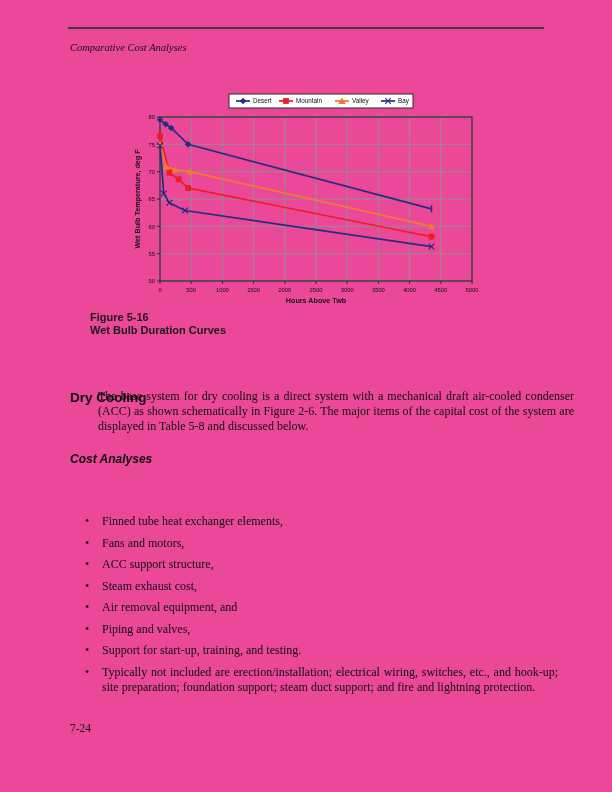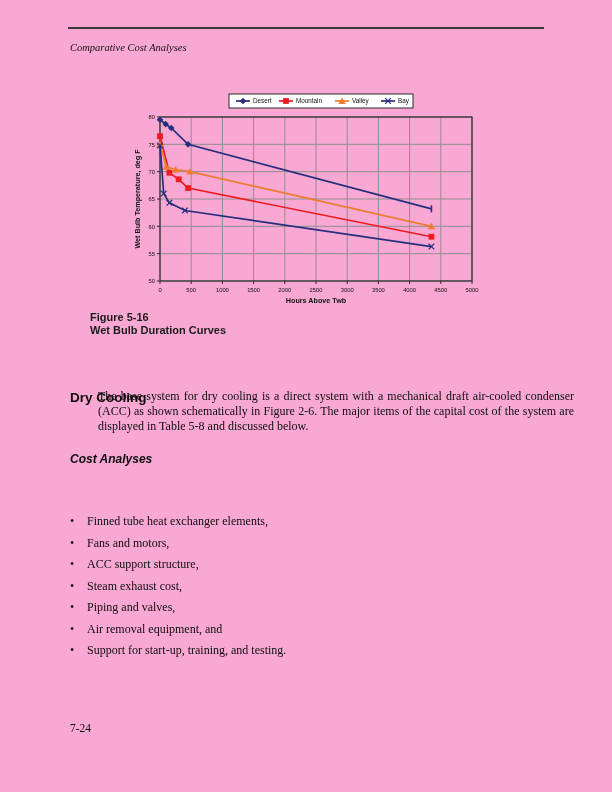--- a/index.html
+++ b/index.html
@@ -1,31 +1,31 @@
 <!DOCTYPE html>
 <html><head>
 <meta charset="utf-8">
 <style>
   html,body{margin:0;padding:0;background:#e8e8e8;}
-  #page{position:relative;width:612px;height:792px;background:#f9a8d4;
+  #page{position:relative;width:612px;height:792px;background:#ec4899;
         font-family:"Liberation Serif",serif;color:#000;overflow:hidden;}
   .hrule{position:absolute;left:68px;top:27px;width:476px;height:2px;background:#3a3a3a;}
   .running-head{position:absolute;left:70px;top:42px;font-style:italic;font-size:10.5px;color:#111;}
   #chart-wrap{position:absolute;left:132px;top:91px;width:352px;height:224px;}
   .fig-caption{position:absolute;left:90px;top:311px;font-family:"Liberation Sans",sans-serif;
                font-weight:bold;font-size:11px;line-height:12.5px;color:#1a1a1a;}
   .h1{position:absolute;left:70px;top:356px;font-family:"Liberation Sans",sans-serif;
       font-weight:bold;font-size:13.5px;color:#0d0d0d;margin-top:34px;}
   .body-para{position:absolute;left:70px;width:476px;font-size:12px;line-height:15px;
              text-align:justify;color:#0d0d0d;}
   #para-dry{top:389px;margin-left:28px;}
   .h2{position:absolute;left:70px;top:452px;font-family:"Liberation Sans",sans-serif;
       font-weight:bold;font-style:italic;font-size:12px;color:#0d0d0d;}
   #para-cost{top:480px;}
-  #bullet-list{position:absolute;left:65px;top:514px;width:478px;margin:0;padding:0;
+  #bullet-list{position:absolute;left:80px;top:514px;width:478px;margin:0;padding:0;
                list-style:none;font-size:12px;line-height:15px;color:#0d0d0d;}
   #bullet-list li{position:relative;padding-left:22px;margin:0 0 6.5px 0;text-align:justify;}
   #bullet-list li::before{content:"\2022";position:absolute;left:5px;top:0;}
   .page-number{position:absolute;left:70px;top:722px;font-size:11.5px;color:#0d0d0d;}
   svg text{font-family:"Liberation Sans",sans-serif;}
 </style>
 </head>
 <body>
 
 <div id="page">
@@ -170,19 +170,20 @@
   <div class="body-para" id="para-dry">The base system for dry cooling is a direct system with a mechanical draft air-cooled condenser (ACC) as shown schematically in Figure 2-6. The major items of the capital cost of the system are displayed in Table 5-8 and discussed below.</div>
 
   <div class="h2">Cost Analyses</div>
 
 
   <ul id="bullet-list">
       <li>Finned tube heat exchanger elements,</li>
       <li>Fans and motors,</li>
       <li>ACC support structure,</li>
       <li>Steam exhaust cost,</li>
+      <li>Air removal equipment, and</li>
       <li>Piping and valves,</li>
-      <li>Air removal equipment, and</li>
       <li>Support for start-up, training, and testing.</li>
+      <li>Typically not included are erection/installation; electrical wiring, switches, etc., and hook-up; site preparation; foundation support; steam duct support; and fire and lightning protection.</li>
     </ul>
 
   <div class="page-number">7-24</div>
 </div>
 
 </body></html>

